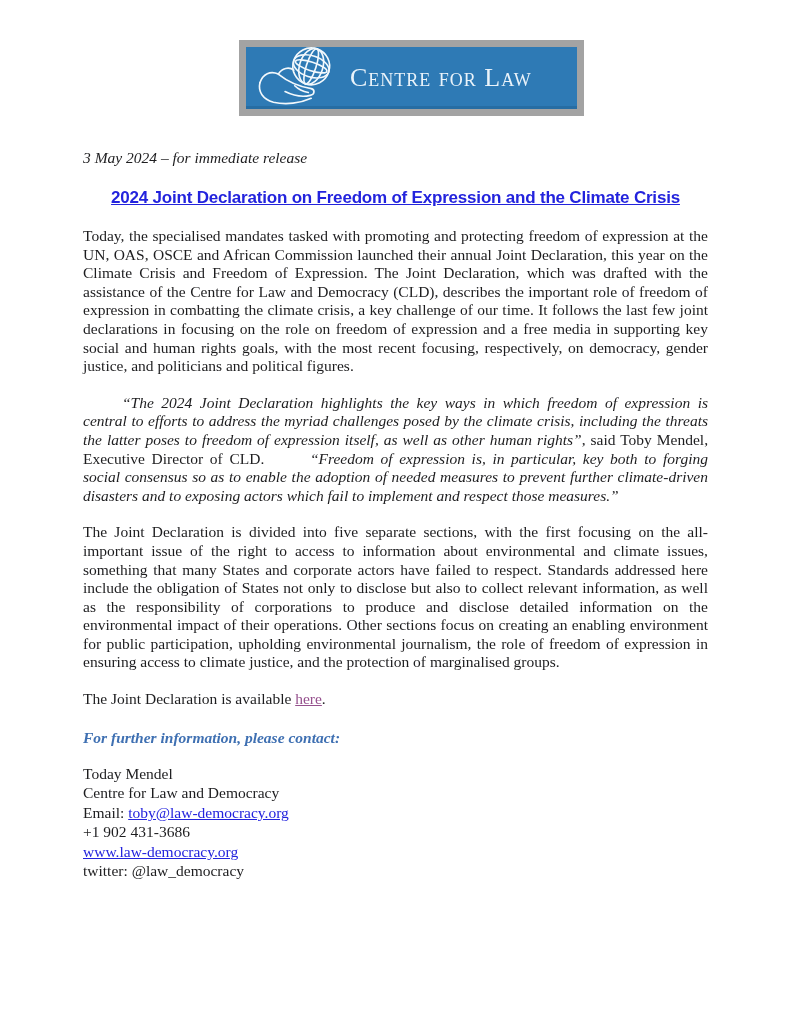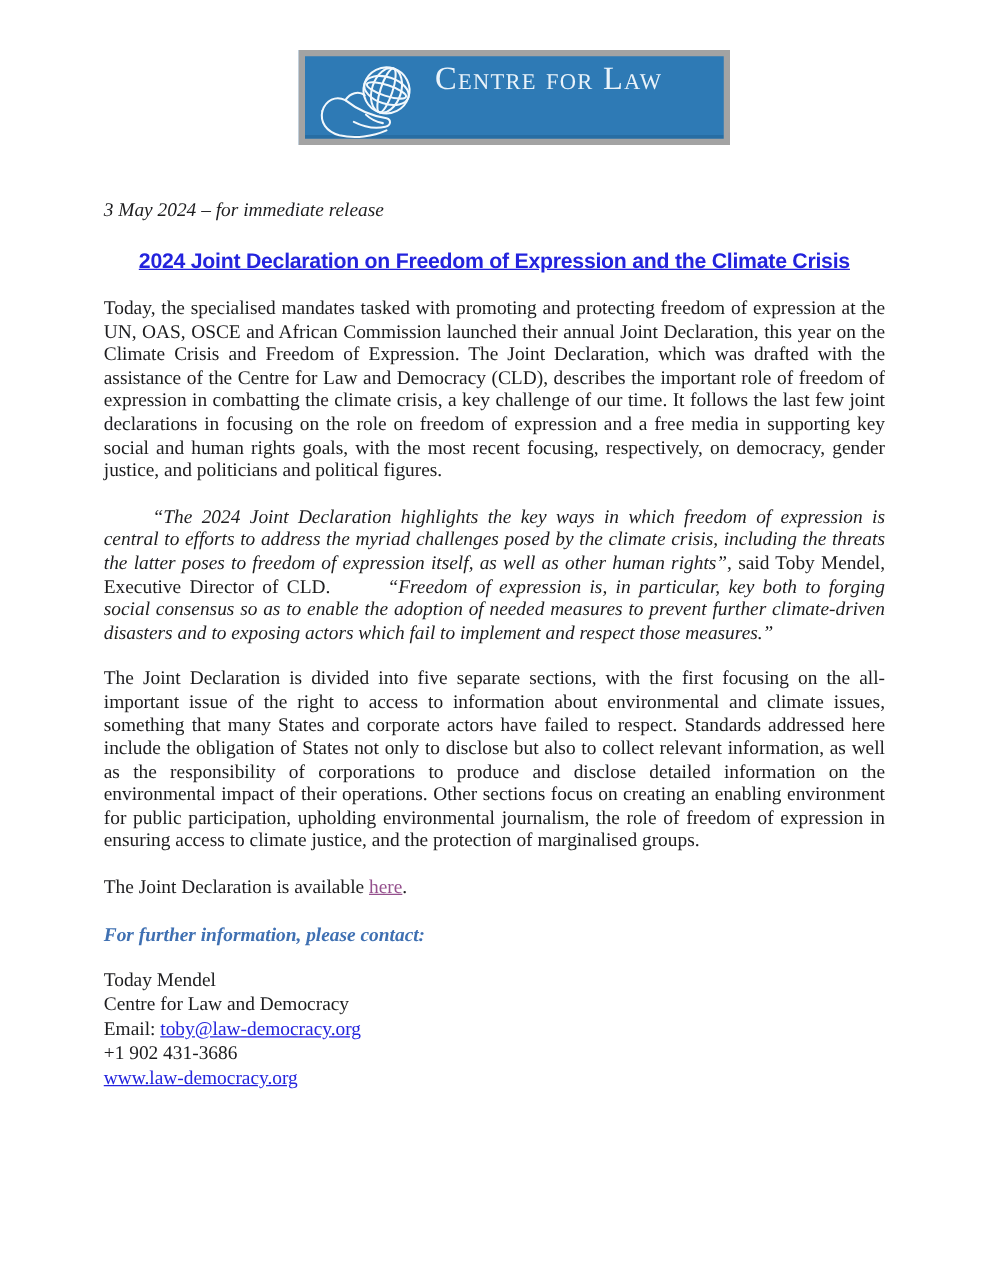--- a/index.html
+++ b/index.html
@@ -14,23 +14,24 @@
   }
 
   
   .banner {
     position: absolute;
     left: 239px;
     top: 40px;
     width: 345px;
     height: 76px;
     background: #2e7ab5;
-    border: 5px solid #a3a3a3;
+    border: 7px solid #a3a3a3;
     box-shadow: inset 0 -3px 0 rgba(20,70,110,0.25);
     display: flex;
+    align-items: center;
     padding: 4px 10px 4px 10px;
   }
   .logo-icon { flex: 0 0 auto; margin-top: 2px; }
   .org-name {
     flex: 1;
     font-family: "Liberation Serif", serif;
     font-variant: small-caps;
     color: #eaf3fa;
     line-height: 1.08;
     letter-spacing: 1px;
@@ -41,21 +42,21 @@
   .org-line2 { font-size: 26px; margin-left: 10px; }
 
   
   .content {
     position: absolute;
     left: 83px;
     top: 116px;
     width: 625px;
   }
   .date-line {
-    margin-top: 43px;
+    margin-top: 32px;
     font-style: italic;
     font-size: 15.5px;
     line-height: 19px;
   }
   .title {
     margin-top: 20px;
     text-align: center;
     font-family: Liberation Sans, sans-serif;
     font-weight: bold;
     font-size: 17px;
@@ -142,16 +143,17 @@
     <p class="body-para"><span>The Joint Declaration is available </span><a href="#" class="visited-link">here</a><span>.</span></p>
 
     <p class="contact-heading">For further information, please contact:</p>
 
     <div class="contact-block">
       <div>Today Mendel</div>
       <div>Centre for Law and Democracy</div>
       <div><span>Email: </span><a href="#" class="link">toby@law-democracy.org</a></div>
       <div>+1 902 431-3686</div>
       <div><a href="#" class="link">www.law-democracy.org</a></div>
+      <div>twitter: @law_democracy</div>
     </div>
 
   </div>
 </div>
 
 </body></html>

